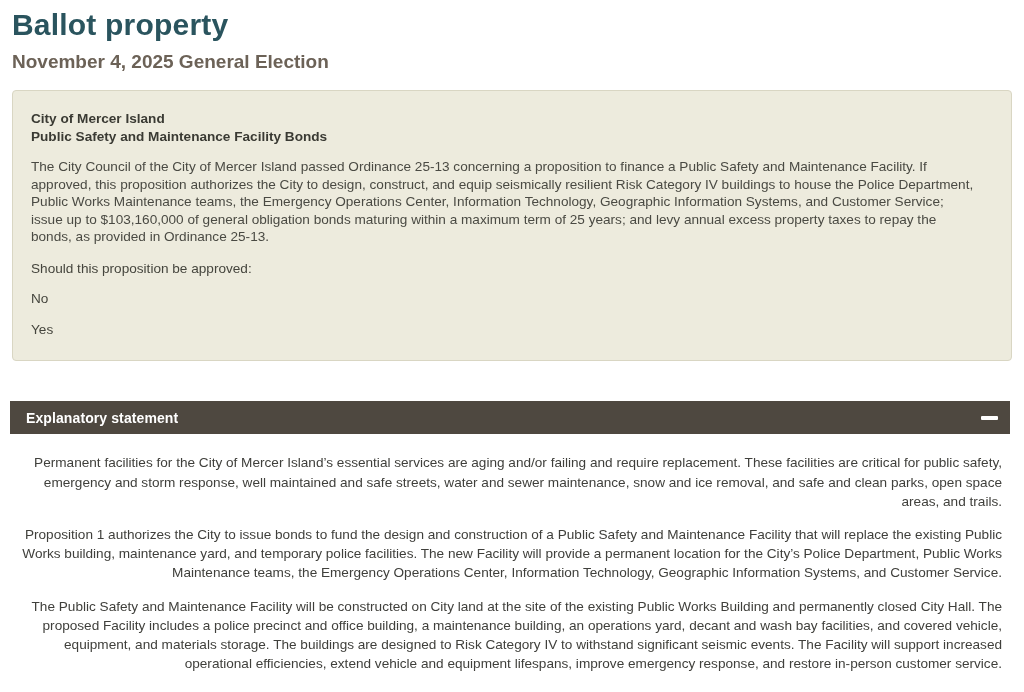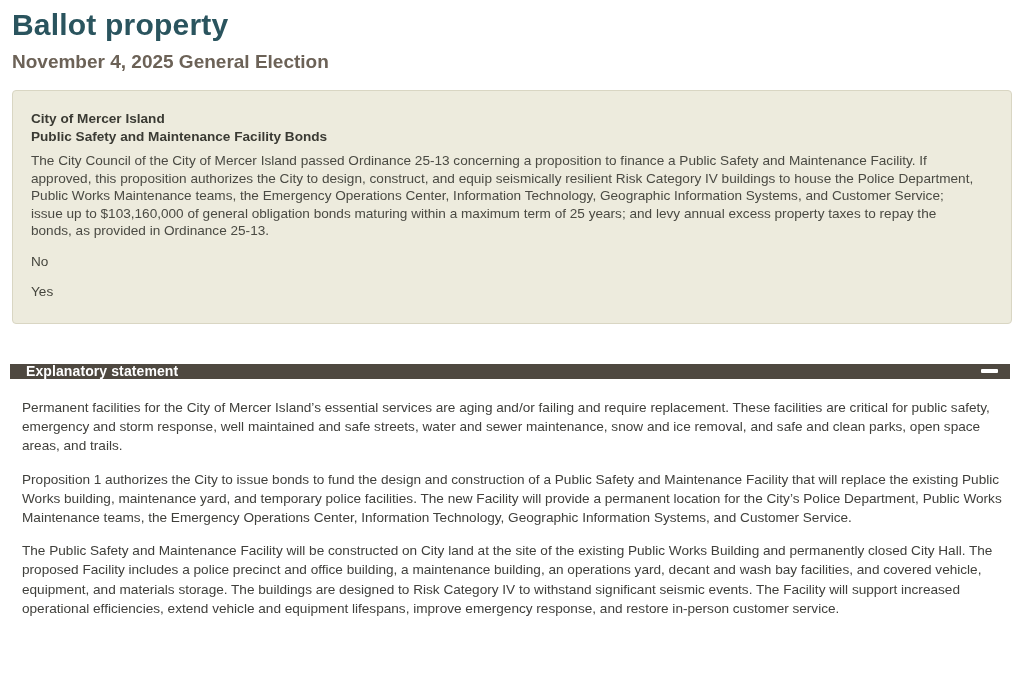--- a/index.html
+++ b/index.html
@@ -33,32 +33,32 @@
     padding: 19px 32px 22px 18px;
     color: #45453d;
     font-size: 13.6px;
     line-height: 17.5px;
   }
   .measure-box .bold-line {
     font-weight: 700;
     color: #3a3a33;
   }
   .measure-box .ballot-text {
-    margin-top: 7px;
+    margin-top: 13px;
     color: #4a4a43;
     line-height: 17.6px;
     max-width: 978px;
   }
   .measure-box .question { margin-top: 14px; }
   .measure-box .option { margin-top: 13px; }
   .section-header {
     margin: 40px 2px 0 -2px;
     background: #4e4840;
     color: #ffffff;
-    height: 15px;
+    height: 33px;
     display: flex;
     align-items: center;
     justify-content: space-between;
     padding: 0 12px 0 16px;
     cursor: pointer;
   }
   .section-header .label {
     font-size: 14px;
     font-weight: 700;
     letter-spacing: 0.1px;
@@ -68,38 +68,40 @@
     width: 17px;
     height: 4px;
     background: #ffffff;
     border-radius: 1px;
   }
   .section-body {
     padding: 19px 10px 0 10px;
     color: #40403c;
     font-size: 13.6px;
     line-height: 19.2px;
+    text-align: right;
   }
   .section-body p {
     margin-bottom: 14px;
     max-width: 992px;
   }
 </style>
 </head>
 <body>
 
 <div class="page">
 
   <h1 class="page-title">Ballot property</h1>
   <div class="page-subtitle">November 4, 2025 General Election</div>
 
   <div class="measure-box">
     <div class="bold-line">City of Mercer Island</div>
     <div class="bold-line">Public Safety and Maintenance Facility Bonds</div>
     <div class="ballot-text">The City Council of the City of Mercer Island passed Ordinance 25-13 concerning a proposition to finance a Public Safety and Maintenance Facility. If approved, this proposition authorizes the City to design, construct, and equip seismically resilient Risk Category IV buildings to house the Police Department, Public Works Maintenance teams, the Emergency Operations Center, Information Technology, Geographic Information Systems, and Customer Service; issue up to $103,160,000 of general obligation bonds maturing within a maximum term of 25 years; and levy annual excess property taxes to repay the bonds, as provided in Ordinance 25-13.</div>
+    <div class="question">Should this proposition be approved:</div>
     <div class="option">No</div>
     <div class="option">Yes</div>
   </div>
 
   <div class="section-header">
     <span class="label">Explanatory statement</span>
     <span class="minus-icon"></span>
   </div>
 
   <div class="section-body">

